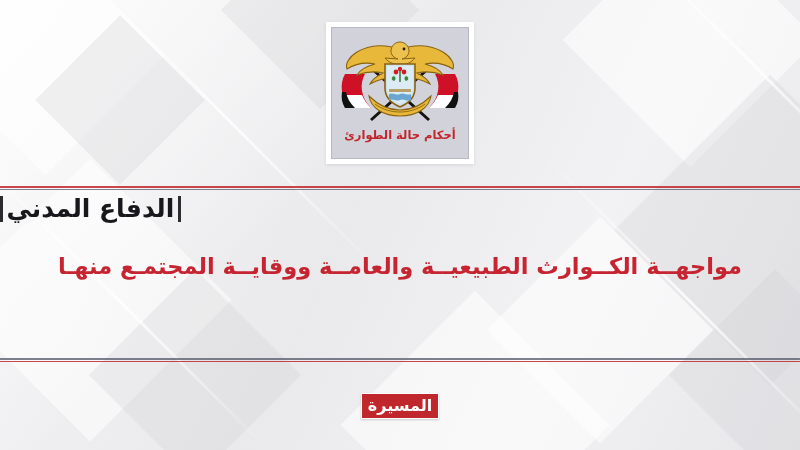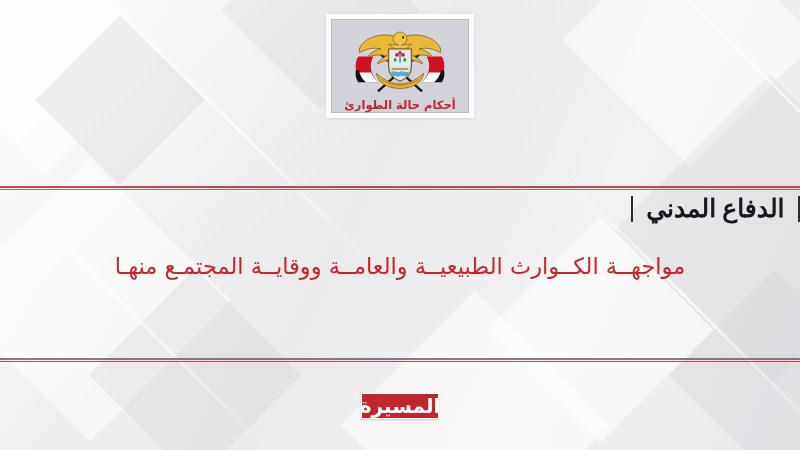--- a/index.html
+++ b/index.html
@@ -45,22 +45,22 @@
     pointer-events:none;
   }
   .s1 { left:20px;  top:120px; }
   .s2 { left:540px; top:60px;  }
   .s3 { left:480px; top:300px; }
   .s4 { left:-90px; top:300px; }
 
   
   #emblem-card {
     position:absolute;
-    left:326px; top:14px;
-    width:148px; height:104px;
+    left:326px; top:22px;
+    width:148px; height:142px;
     background:#ffffff;
     padding:5px;
     box-shadow:0 1px 3px rgba(0,0,0,0.10);
   }
   #emblem-inner {
     width:100%; height:100%;
     background:#d2d2da;
     border:1px solid #b9b9c3;
     display:flex;
     flex-direction:column;
@@ -86,64 +86,63 @@
   #rule-top    { top:186px; }
   #rule-bottom { top:358px; }
 
   
   #headline-row {
     position:absolute;
     left:0; top:194px;
     width:100%;
     display:flex;
     align-items:center;
-    justify-content:flex-end;
-    gap:13px;
-    font-family:Liberation Serif, serif;
+    justify-content:flex-start;
+    gap:4px;
   }
   .bar { width:2.5px; height:26px; background:#2b2b30; }
   #headline {
     direction:rtl;
     font-size:25px;
     font-weight:bold;
     color:#18181c;
     letter-spacing:0.5px;
     white-space:nowrap;
   }
 
   
   #body-text {
     position:absolute;
     left:0; top:248px;
     width:100%;
     direction:rtl;
     text-align:center;
     color:#c62430;
     font-size:22.5px;
-    font-weight:normal;
+    font-weight:bold;
     line-height:37px;
     padding:0 4px;
   }
   #body-text .ln { display:block; white-space:nowrap; }
 
   
   #channel-logo {
     position:absolute;
     left:361px; top:393px;
     width:78px; height:26px;
     background:#c0272d;
     border:1.5px solid #ffffff;
     display:flex;
     align-items:center;
     justify-content:center;
     box-shadow:0 1px 2px rgba(0,0,0,0.18);
   }
   #channel-logo-text {
     color:#ffffff;
-    font-size:20px;
+    font-size:16px;
     font-weight:bold;
     direction:rtl;
     letter-spacing:0px;
     line-height:1;
   }
 </style>
 </head>
 <body>
 
 <div id="slide">

